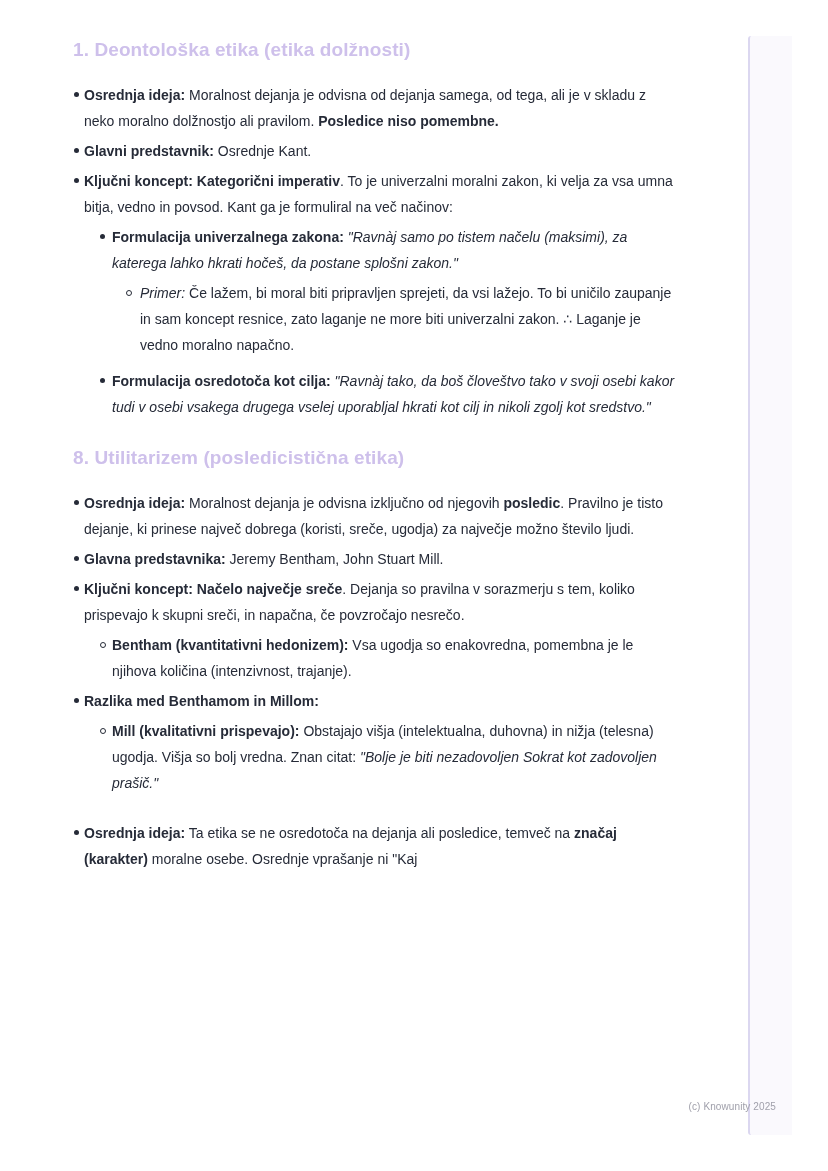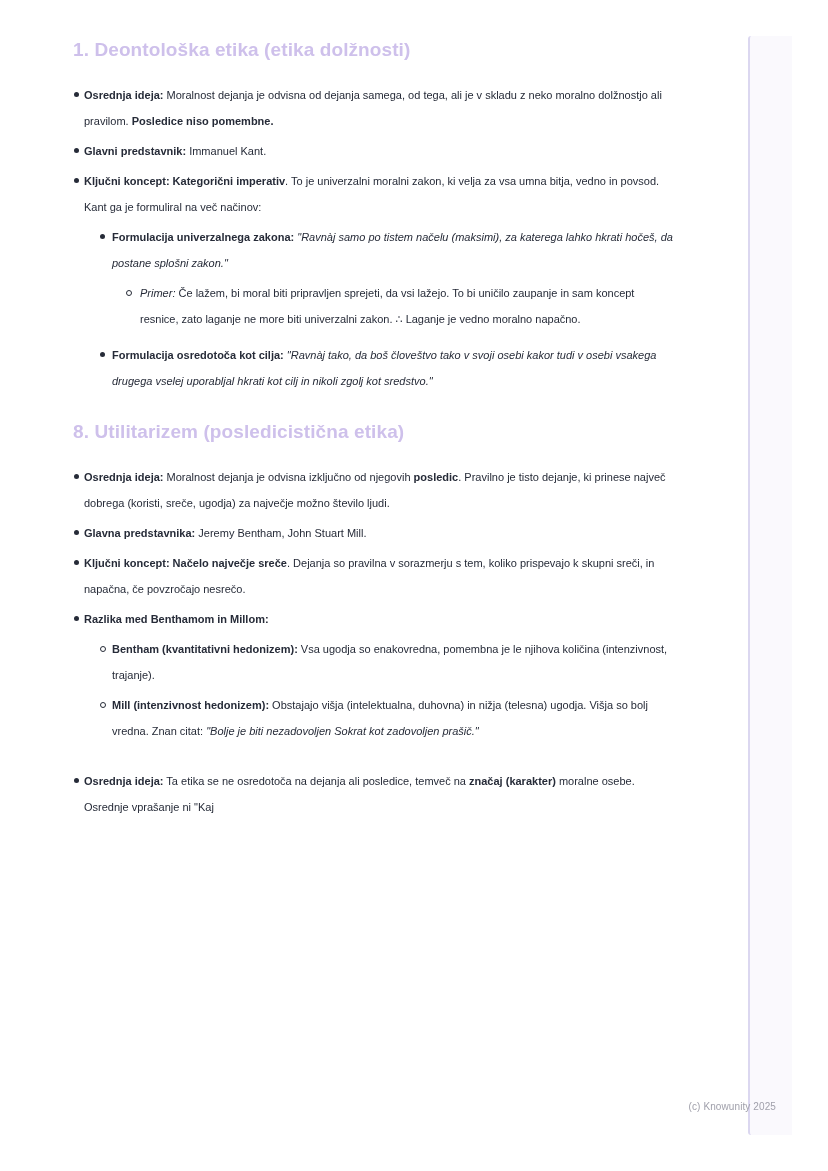--- a/index.html
+++ b/index.html
@@ -39,21 +39,21 @@
     line-height:27px;
     font-weight:700;
     color:var(--heading,#cec0eb);
     margin:0 0 19px 4px;
     letter-spacing:0.1px;
   }
   section{display:block;}
   section:not(:first-child){margin-top:24px;}
   .item{
     position:relative;
-    font-size:11px;
+    font-size:14px;
     line-height:26px;
     margin:0 2px 4px 0;
   }
   .item.gap{margin-top:10px;}
   .item.lvl1{padding-left:15px;}
   .item.lvl2{padding-left:43px;}
   .item.lvl3{padding-left:71px;}
   .marker{
     position:absolute;
     top:10px;
@@ -77,31 +77,31 @@
 <body style="--heading: #cec0eb; --body: #262b38; --wm: #a0a0ab; --edgeline: #dbd7f0; --edgefill: #faf9fd; background: rgb(255, 255, 255);">
 
 <div class="page-edge"></div>
 
 <div class="watermark">(c) Knowunity 2025</div>
 
 <main class="content">
     <section>
       <h2 class="section-title">1. Deontološka etika (etika dolžnosti)</h2>
       <div class="item lvl1"><span class="marker disc"></span><span class="run b">Osrednja ideja:</span><span class="run"> Moralnost dejanja je odvisna od dejanja samega, od tega, ali je v skladu z neko moralno dolžnostjo ali pravilom. </span><span class="run b">Posledice niso pomembne.</span></div>
-      <div class="item lvl1"><span class="marker disc"></span><span class="run b">Glavni predstavnik:</span><span class="run"> Immanuel Kant.</span></div>
+      <div class="item lvl1"><span class="marker disc"></span><span class="run b">Glavni predstavnik:</span><span class="run"> Osrednje Kant.</span></div>
       <div class="item lvl1"><span class="marker disc"></span><span class="run b">Ključni koncept: Kategorični imperativ</span><span class="run">. To je univerzalni moralni zakon, ki velja za vsa umna bitja, vedno in povsod. Kant ga je formuliral na več načinov:</span></div>
       <div class="item lvl2"><span class="marker disc"></span><span class="run b">Formulacija univerzalnega zakona:</span><span class="run"> </span><span class="run i">"Ravnàj samo po tistem načelu (maksimi), za katerega lahko hkrati hočeš, da postane splošni zakon."</span></div>
       <div class="item lvl3"><span class="marker circle"></span><span class="run i">Primer:</span><span class="run"> Če lažem, bi moral biti pripravljen sprejeti, da vsi lažejo. To bi uničilo zaupanje in sam koncept resnice, zato laganje ne more biti univerzalni zakon. ∴ Laganje je vedno moralno napačno.</span></div>
       <div class="item lvl2 gap"><span class="marker disc"></span><span class="run b">Formulacija osredotoča kot cilja:</span><span class="run"> </span><span class="run i">"Ravnàj tako, da boš človeštvo tako v svoji osebi kakor tudi v osebi vsakega drugega vselej uporabljal hkrati kot cilj in nikoli zgolj kot sredstvo."</span></div>
     </section>
     <section>
       <h2 class="section-title">8. Utilitarizem (posledicistična etika)</h2>
       <div class="item lvl1"><span class="marker disc"></span><span class="run b">Osrednja ideja:</span><span class="run"> Moralnost dejanja je odvisna izključno od njegovih </span><span class="run b">posledic</span><span class="run">. Pravilno je tisto dejanje, ki prinese največ dobrega (koristi, sreče, ugodja) za največje možno število ljudi.</span></div>
       <div class="item lvl1"><span class="marker disc"></span><span class="run b">Glavna predstavnika:</span><span class="run"> Jeremy Bentham, John Stuart Mill.</span></div>
       <div class="item lvl1"><span class="marker disc"></span><span class="run b">Ključni koncept: Načelo največje sreče</span><span class="run">. Dejanja so pravilna v sorazmerju s tem, koliko prispevajo k skupni sreči, in napačna, če povzročajo nesrečo.</span></div>
+      <div class="item lvl2"><span class="marker circle"></span><span class="run b">Bentham (kvantitativni hedonizem):</span><span class="run"> Vsa ugodja so enakovredna, pomembna je le njihova količina (intenzivnost, trajanje).</span></div>
       <div class="item lvl1"><span class="marker disc"></span><span class="run b">Razlika med Benthamom in Millom:</span></div>
-      <div class="item lvl2"><span class="marker circle"></span><span class="run b">Bentham (kvantitativni hedonizem):</span><span class="run"> Vsa ugodja so enakovredna, pomembna je le njihova količina (intenzivnost, trajanje).</span></div>
-      <div class="item lvl2"><span class="marker circle"></span><span class="run b">Mill (intenzivnost hedonizem):</span><span class="run"> Obstajajo višja (intelektualna, duhovna) in nižja (telesna) ugodja. Višja so bolj vredna. Znan citat: </span><span class="run i">"Bolje je biti nezadovoljen Sokrat kot zadovoljen prašič."</span></div>
+      <div class="item lvl2"><span class="marker circle"></span><span class="run b">Mill (kvalitativni prispevajo):</span><span class="run"> Obstajajo višja (intelektualna, duhovna) in nižja (telesna) ugodja. Višja so bolj vredna. Znan citat: </span><span class="run i">"Bolje je biti nezadovoljen Sokrat kot zadovoljen prašič."</span></div>
     </section>
     <section>
       <div class="item lvl1"><span class="marker disc"></span><span class="run b">Osrednja ideja:</span><span class="run"> Ta etika se ne osredotoča na dejanja ali posledice, temveč na </span><span class="run b">značaj (karakter)</span><span class="run"> moralne osebe. Osrednje vprašanje ni "Kaj</span></div>
     </section>
   </main>
 
 </body></html>

